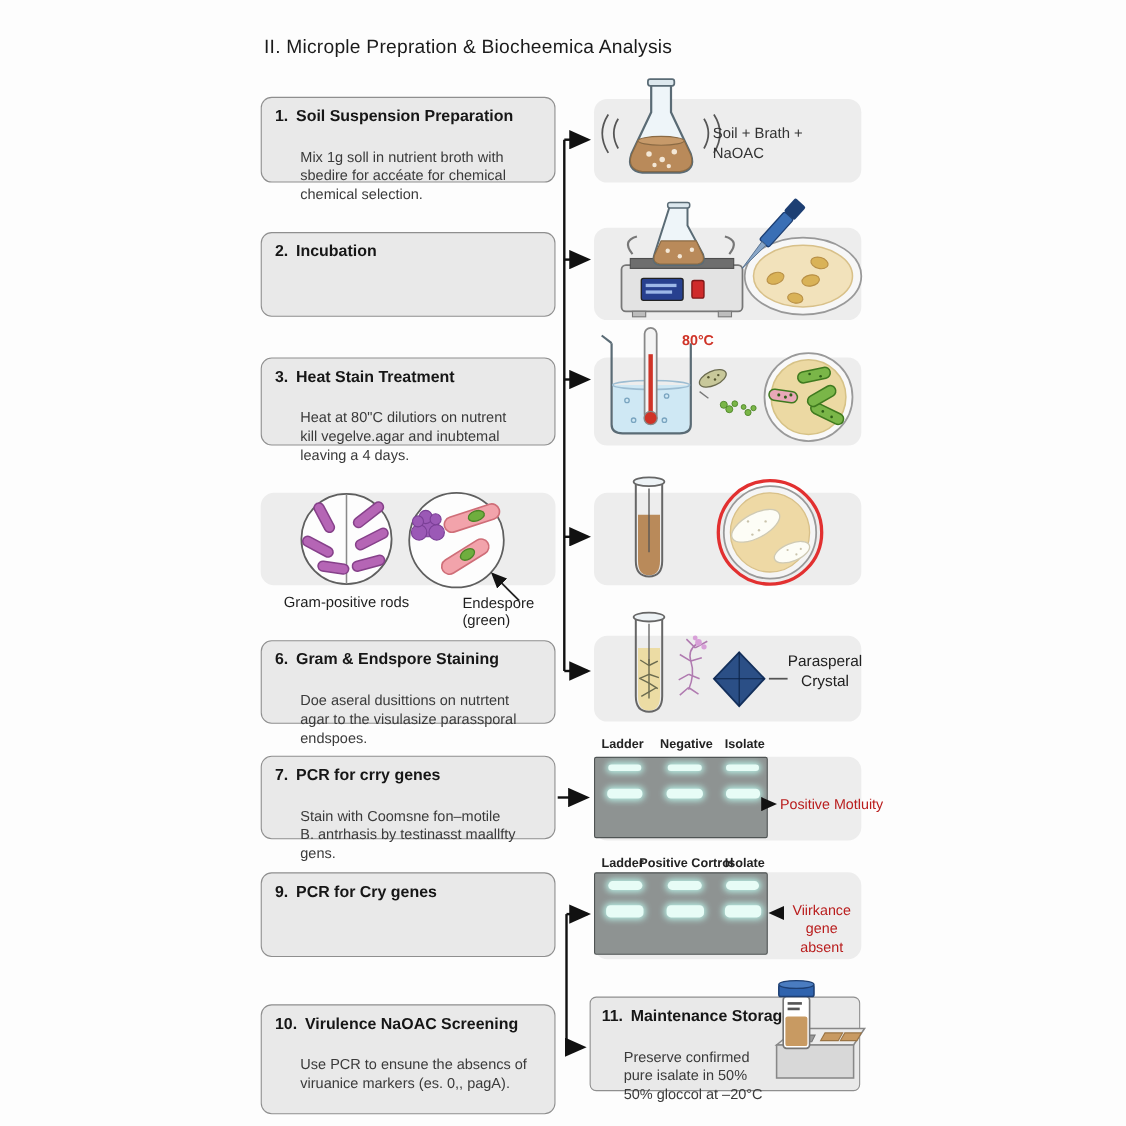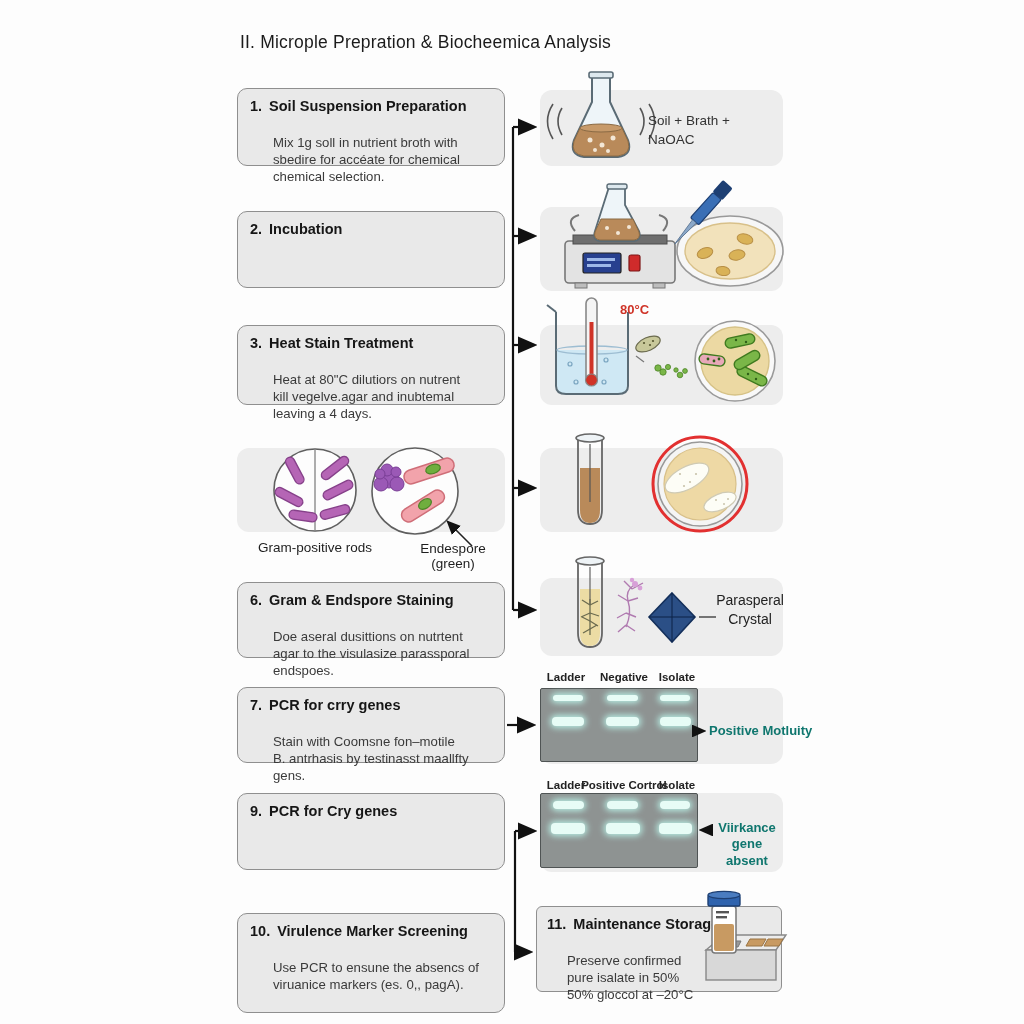--- a/index.html
+++ b/index.html
@@ -11,34 +11,34 @@
   .step{position:absolute;left:237px;width:268px;background:var(--box_bg);
         border:1.6px solid var(--box_border);border-radius:10px;box-sizing:border-box;
         padding:8px 10px 6px 12px;}
   .step-head{display:flex;gap:7px;font-size:14.5px;font-weight:bold;color:#161616;line-height:1.25;}
   .step-body{margin-left:23px;margin-top:20px;font-size:13.2px;color:#3a3a3a;line-height:1.28;white-space:pre-line;}
 
   .panel{position:absolute;background:var(--panel_bg);border-radius:12px;}
   .band-strip{position:absolute;background:var(--panel_bg);border-radius:12px;}
 
   .caption{position:absolute;font-size:13.5px;color:#1e1e1e;}
-  .center{transform:translateX(-50%);text-align:center;}
+  .center{transform:translateX(-50%);}
   .pre{white-space:pre-line;}
 
   .flask-label{position:absolute;left:648px;top:112px;font-size:13.5px;color:#333;line-height:1.4;white-space:pre-line;}
   .temp-label{position:absolute;left:620px;top:302px;font-size:13px;font-weight:bold;color:var(--red);}
   .crystal-label{position:absolute;left:714px;top:591px;width:72px;text-align:center;font-size:14px;color:#222;
                  line-height:1.35;white-space:pre-line;}
 
   .gel{position:absolute;left:540px;width:158px;background:var(--gel_bg);border:1.6px solid #4f5454;
        box-sizing:border-box;border-radius:2px;}
   .gel-band{position:absolute;background:var(--gel_band);border-radius:4px;
             box-shadow:0 0 6px 2px rgba(185,242,232,.95);}
   .lane-label{position:absolute;font-size:11.5px;font-weight:600;color:#222;transform:translateX(-50%);white-space:nowrap;}
-  .gel-annot{position:absolute;font-size:13px;font-weight:700;color:#0f766e;line-height:1.25;white-space:pre-line;}
+  .gel-annot{position:absolute;font-size:13px;font-weight:400;color:#b91c1c;line-height:1.25;white-space:pre-line;}
 
   .storage{position:absolute;left:536px;top:906px;width:246px;height:86px;background:var(--box_bg);
            border:1.6px solid var(--box_border);border-radius:6px;box-sizing:border-box;padding:8px 10px 18px 10px;}
   .storage .step-body{margin-left:20px;}
 
   svg{position:absolute;overflow:visible;}
 </style>
 </head>
 <body>
 
@@ -132,21 +132,21 @@
   <div class="step" style="top:793px;height:77px;">
     <div class="step-head">
       <span>9.</span>
       <span>PCR for Cry genes</span>
     </div>
   </div>
 
   <div class="step" style="top:913px;height:100px;">
     <div class="step-head">
       <span>10.</span>
-      <span>Virulence Marker Screening</span>
+      <span>Virulence NaOAC Screening</span>
     </div>
     <div class="step-body">Use PCR to ensune the absencs of
 viruanice markers (es. 0,, pagA).</div>
   </div>
 
   <div class="panel" style="left:540px;top:90px;width:243px;height:76px;"></div>
   <svg style="left:540px;top:70px;" width="125" height="100" viewBox="0 0 125 100">
     <g stroke="#555" stroke-width="1.6" fill="none">
       <path d="M22,38 q-8,13 0,27"></path>
         <path d="M13,34 q-11,17 0,35"></path>

